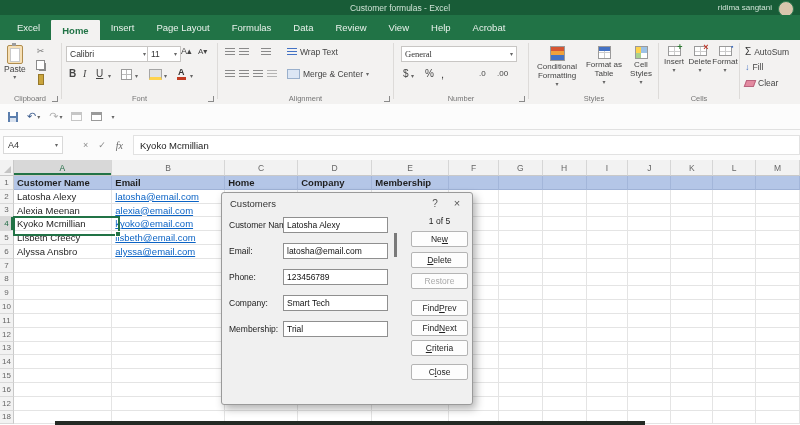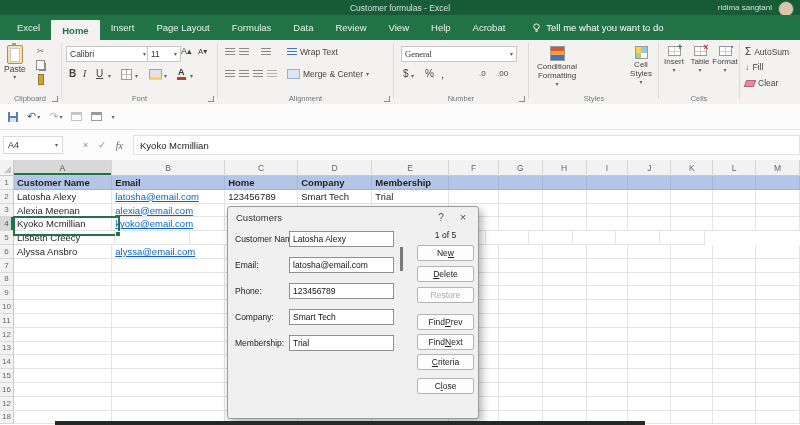--- a/index.html
+++ b/index.html
@@ -88,22 +88,22 @@
   .rn{width:14px;box-sizing:border-box;background:#f2f2f2;border-right:1px solid #c9c9c9;border-bottom:1px solid #d9d9d9;
       font-size:8px;color:#666;display:flex;align-items:center;justify-content:center;flex:none;}
   .rn.selrn{background:#d8d8d8;box-shadow:inset -2px 0 0 #217346;color:#1e6b43;}
   .cell{box-sizing:border-box;border-right:1px solid #e4e4e4;border-bottom:1px solid #e4e4e4;
         font-size:9.5px;color:#1f1f1f;padding-left:3px;line-height:13px;white-space:nowrap;overflow:hidden;}
   .cell.hdrrow{background:#b4c6e7;font-weight:bold;border-right-color:#a3b6da;border-bottom-color:#9fb2d6;}
   .link{color:#0b63c5;text-decoration:underline;cursor:pointer;}
   .selbox{position:absolute;border:2px solid #217346;pointer-events:none;z-index:3;}
   .selbox:after{content:"";position:absolute;right:-3px;bottom:-3px;width:4px;height:4px;background:#217346;border:1px solid #fff;}
   
-  .dialog{position:absolute;left:221px;top:206px;width:250px;height:211px;background:#f0f0f0;
-          border:1px solid #9a9a9a;border-radius:3px;box-shadow:3px 4px 8px rgba(0,0,0,.3);z-index:10;margin-left:6px;}
+  .dialog{position:absolute;left:221px;top:192px;width:250px;height:211px;background:#f0f0f0;
+          border:1px solid #9a9a9a;border-radius:3px;box-shadow:3px 4px 8px rgba(0,0,0,.3);z-index:10;}
   .dtitle{position:absolute;left:0;top:0;right:0;height:20px;display:flex;align-items:center;
           padding:0 8px;font-size:9.5px;color:#333;}
   .dctl{position:absolute;top:3px;width:18px;height:14px;display:flex;align-items:center;justify-content:center;
         color:#555;font-size:10px;}
   .dlabel{position:absolute;left:7px;font-size:8.5px;color:#222;}
   .dinput{position:absolute;left:61px;width:97px;height:14px;border:1px solid #8f8f8f;background:#fff;
           font-size:8.5px;color:#111;padding:0 3px;font-family:"Liberation Sans",sans-serif;box-sizing:content-box;}
   .dcount{position:absolute;left:189px;width:57px;text-align:center;top:23px;font-size:8.5px;color:#222;}
   .dbtn{position:absolute;left:189px;width:57px;height:16px;background:#fdfdfd;border:1px solid #b4b4b4;
         border-radius:2px;font-size:8.5px;color:#222;display:flex;align-items:center;justify-content:center;
@@ -132,28 +132,20 @@
         <div class="tab sel">Home</div>
         <div class="tab">Insert</div>
         <div class="tab">Page Layout</div>
         <div class="tab">Formulas</div>
         <div class="tab">Data</div>
         <div class="tab">Review</div>
         <div class="tab">View</div>
         <div class="tab">Help</div>
         <div class="tab">Acrobat</div>
       </div>
-    <div class="tellme">
-      <svg class="bulb" viewBox="0 0 10 10">
-        <circle cx="5" cy="4" r="3" fill="none" stroke="#fff" stroke-width="1"></circle>
-        <line x1="3.5" y1="8" x2="6.5" y2="8" stroke="#fff" stroke-width="1"></line>
-        <line x1="4" y1="9.5" x2="6" y2="9.5" stroke="#fff" stroke-width="1"></line>
-      </svg>
-      <span>Tell me what you want to do</span>
-    </div>
   </div>
 
   <div class="ribbon">
 
     <div class="rgroup" style="left:0;width:60px">
       <div style="position:absolute;left:4px;top:5px;text-align:center;">
         <div class="clip-ic"></div>
         <div class="rtxt">Paste</div>
         <div class="dd">▾</div>
       </div>
@@ -230,20 +222,25 @@
       <span class="lnch"></span>
     </div>
     <div class="gdiv" style="left:528px"></div>
 
     <div class="rgroup" style="left:530px;width:128px">
       <div class="big3" style="left:2px;width:50px;">
         <span class="cf-ic"></span>
         <span class="t">Conditional Formatting</span>
         <span class="dd">▾</span>
       </div>
+      <div class="big3" style="left:54px;width:40px;">
+        <span class="ft-ic"></span>
+        <span class="t">Format as Table</span>
+        <span class="dd">▾</span>
+      </div>
       <div class="big3" style="left:95px;width:32px;">
         <span class="cs-ic"></span>
         <span class="t">Cell Styles</span>
         <span class="dd">▾</span>
       </div>
       <div class="glabel">Styles</div>
     </div>
     <div class="gdiv" style="left:658px"></div>
 
     <div class="rgroup" style="left:660px;width:78px">
@@ -251,21 +248,21 @@
         <span class="cells-ic">
             <span class="ov" style="color:#2e7d32;">+</span>
           </span>
         <span class="t">Insert</span>
         <span class="dd">▾</span>
       </div>
       <div class="big3" style="left:28px;width:24px;">
         <span class="cells-ic">
             <span class="ov" style="color:#c0392b;">×</span>
           </span>
-        <span class="t">Table</span>
+        <span class="t">Delete</span>
         <span class="dd">▾</span>
       </div>
       <div class="big3" style="left:53px;width:24px;">
         <span class="cells-ic">
             <span class="ov" style="color:#4472c4;font-size:7px;top:-4px;">▪</span>
           </span>
         <span class="t">Format</span>
         <span class="dd">▾</span>
       </div>
       <div class="glabel">Cells</div>
@@ -387,20 +384,21 @@
         <div class="cell" style="width: 45px;"></div>
         <div class="cell" style="width: 43px;"></div>
         <div class="cell" style="width: 44px;"></div>
         <div class="cell" style="width: 43px;"></div>
         <div class="cell" style="width: 44px;"></div>
         <div class="cell" style="width: 45px;"></div>
       </div>
       <div class="srow">
         <div class="rn">5</div>
         <div class="cell" style="width: 101px;">Lisbeth Creecy</div>
+        <div class="cell" style="width: 116px;"><span class="link">lisbeth@email.com</span></div>
         <div class="cell" style="width: 75px;"></div>
         <div class="cell" style="width: 76px;"></div>
         <div class="cell" style="width: 79px;"></div>
         <div class="cell" style="width: 51px;"></div>
         <div class="cell" style="width: 45px;"></div>
         <div class="cell" style="width: 45px;"></div>
         <div class="cell" style="width: 43px;"></div>
         <div class="cell" style="width: 44px;"></div>
         <div class="cell" style="width: 43px;"></div>
         <div class="cell" style="width: 44px;"></div>

